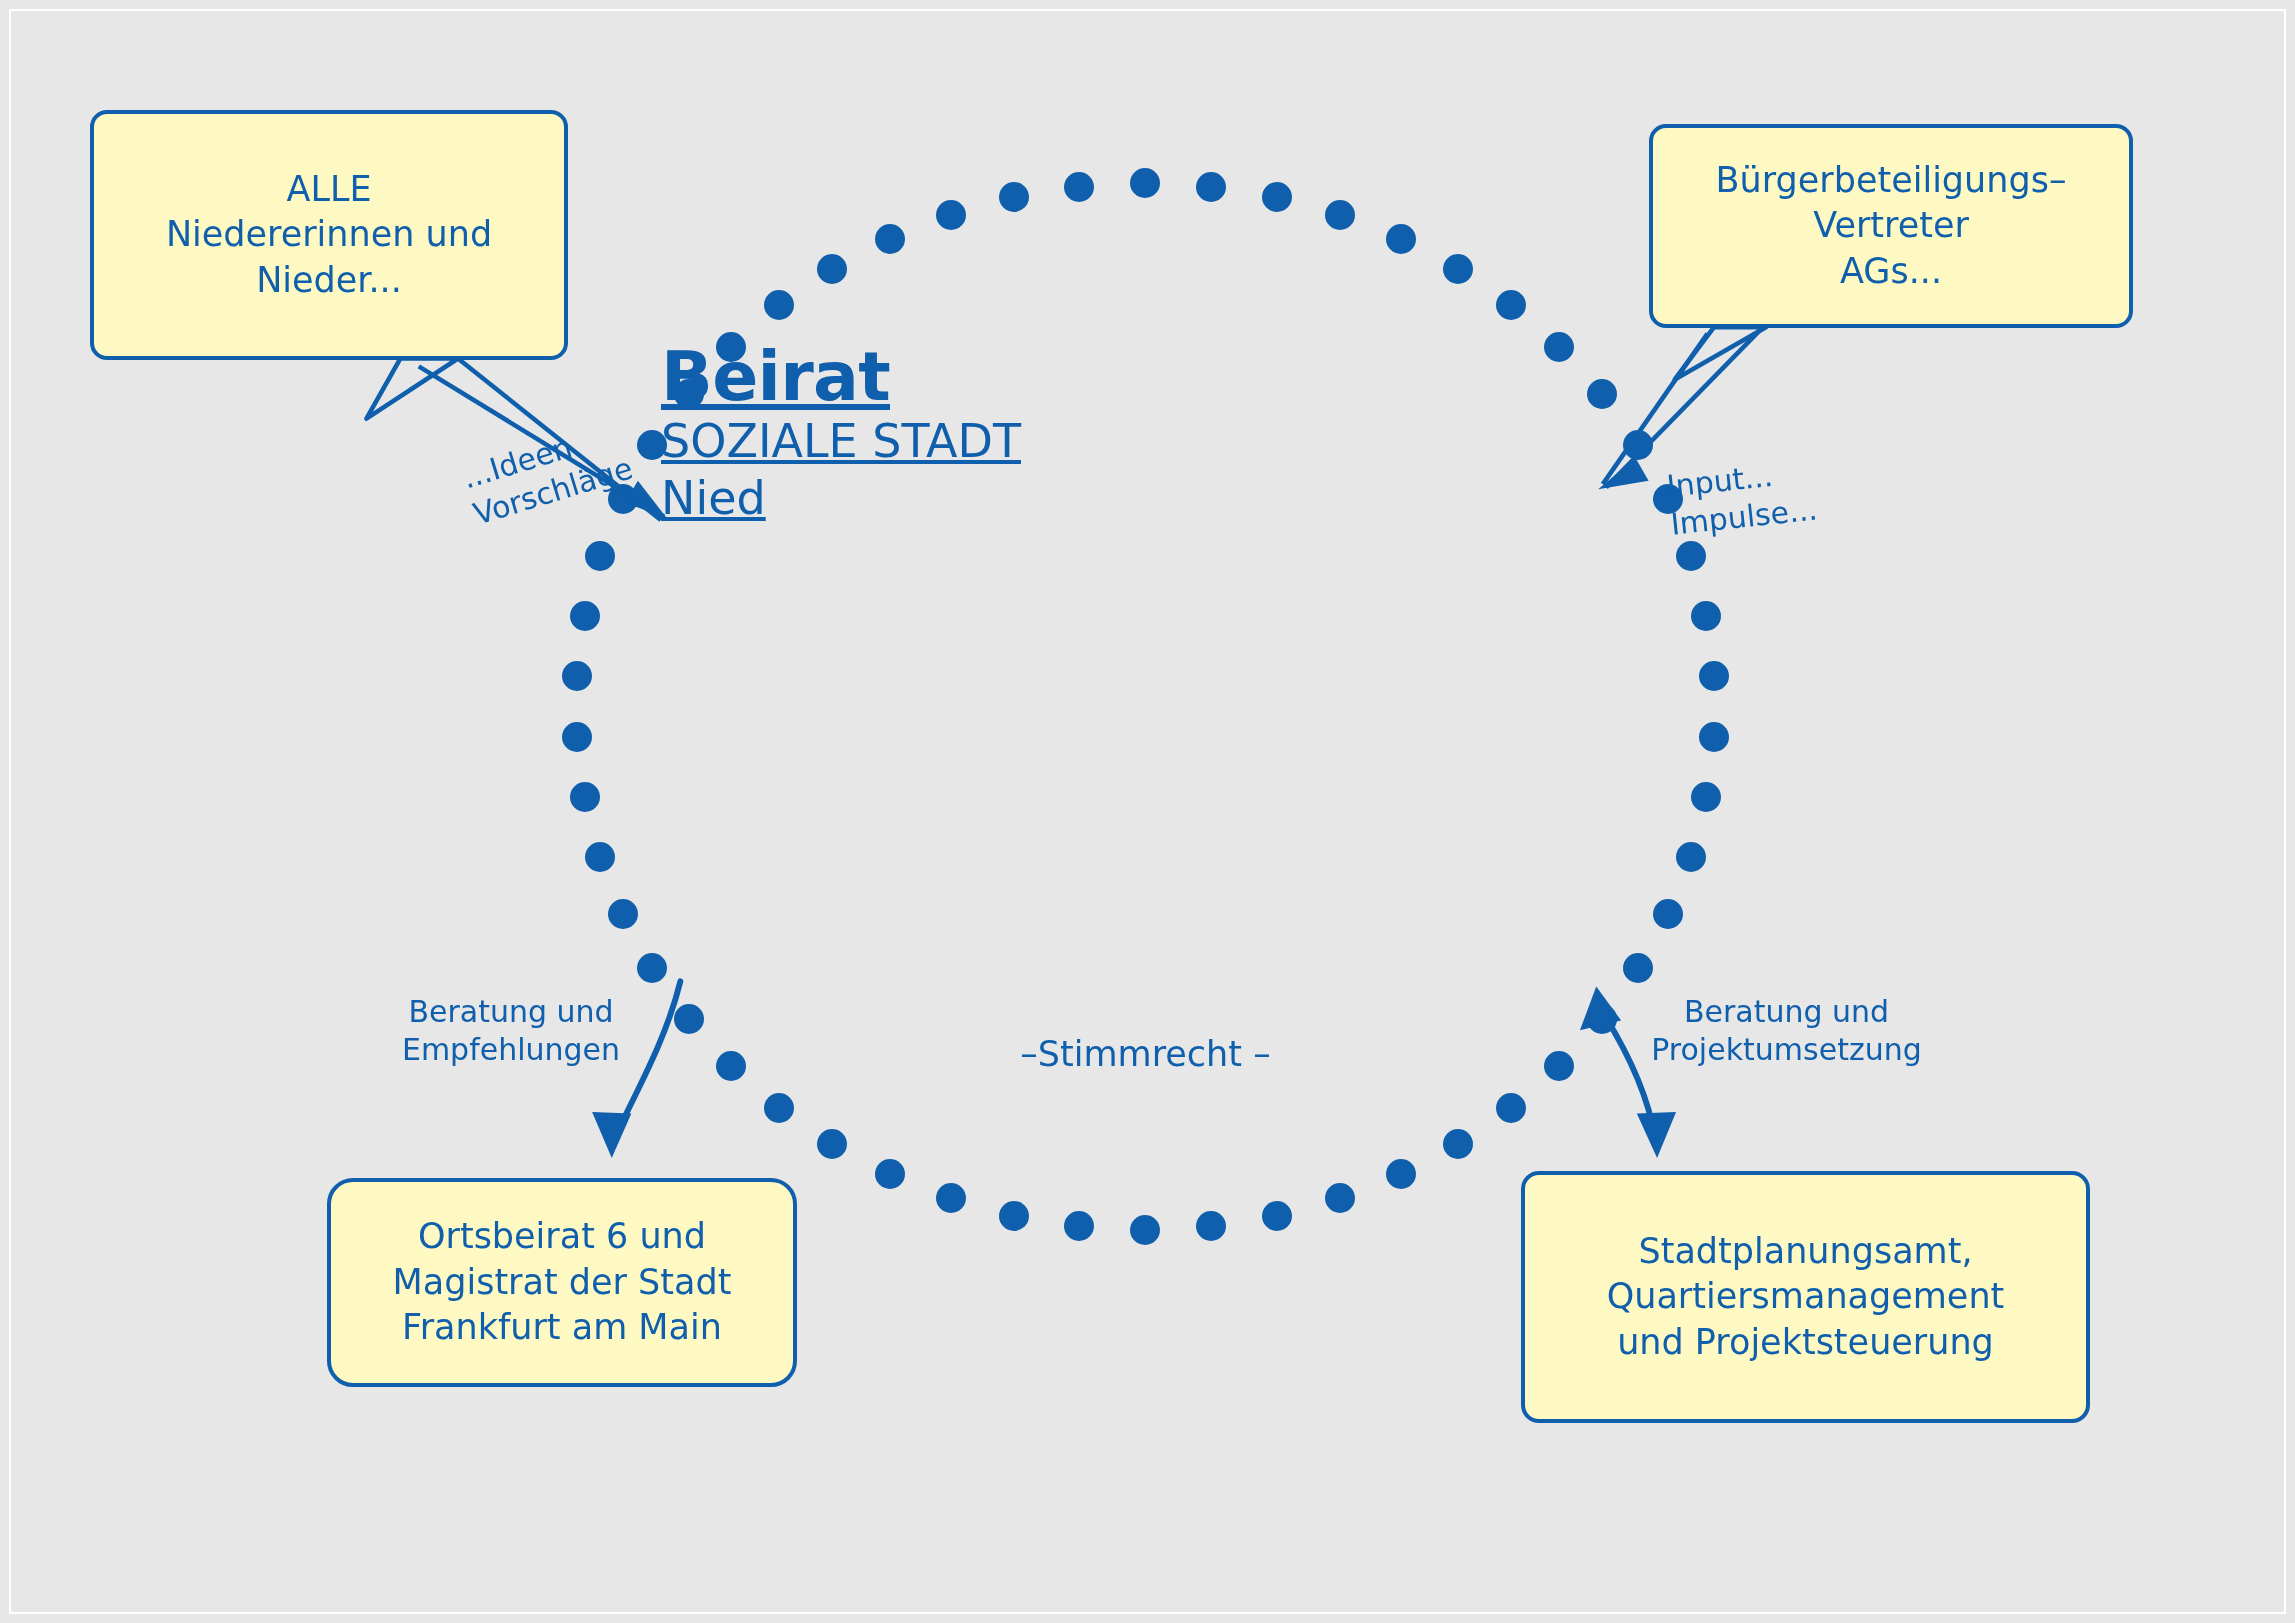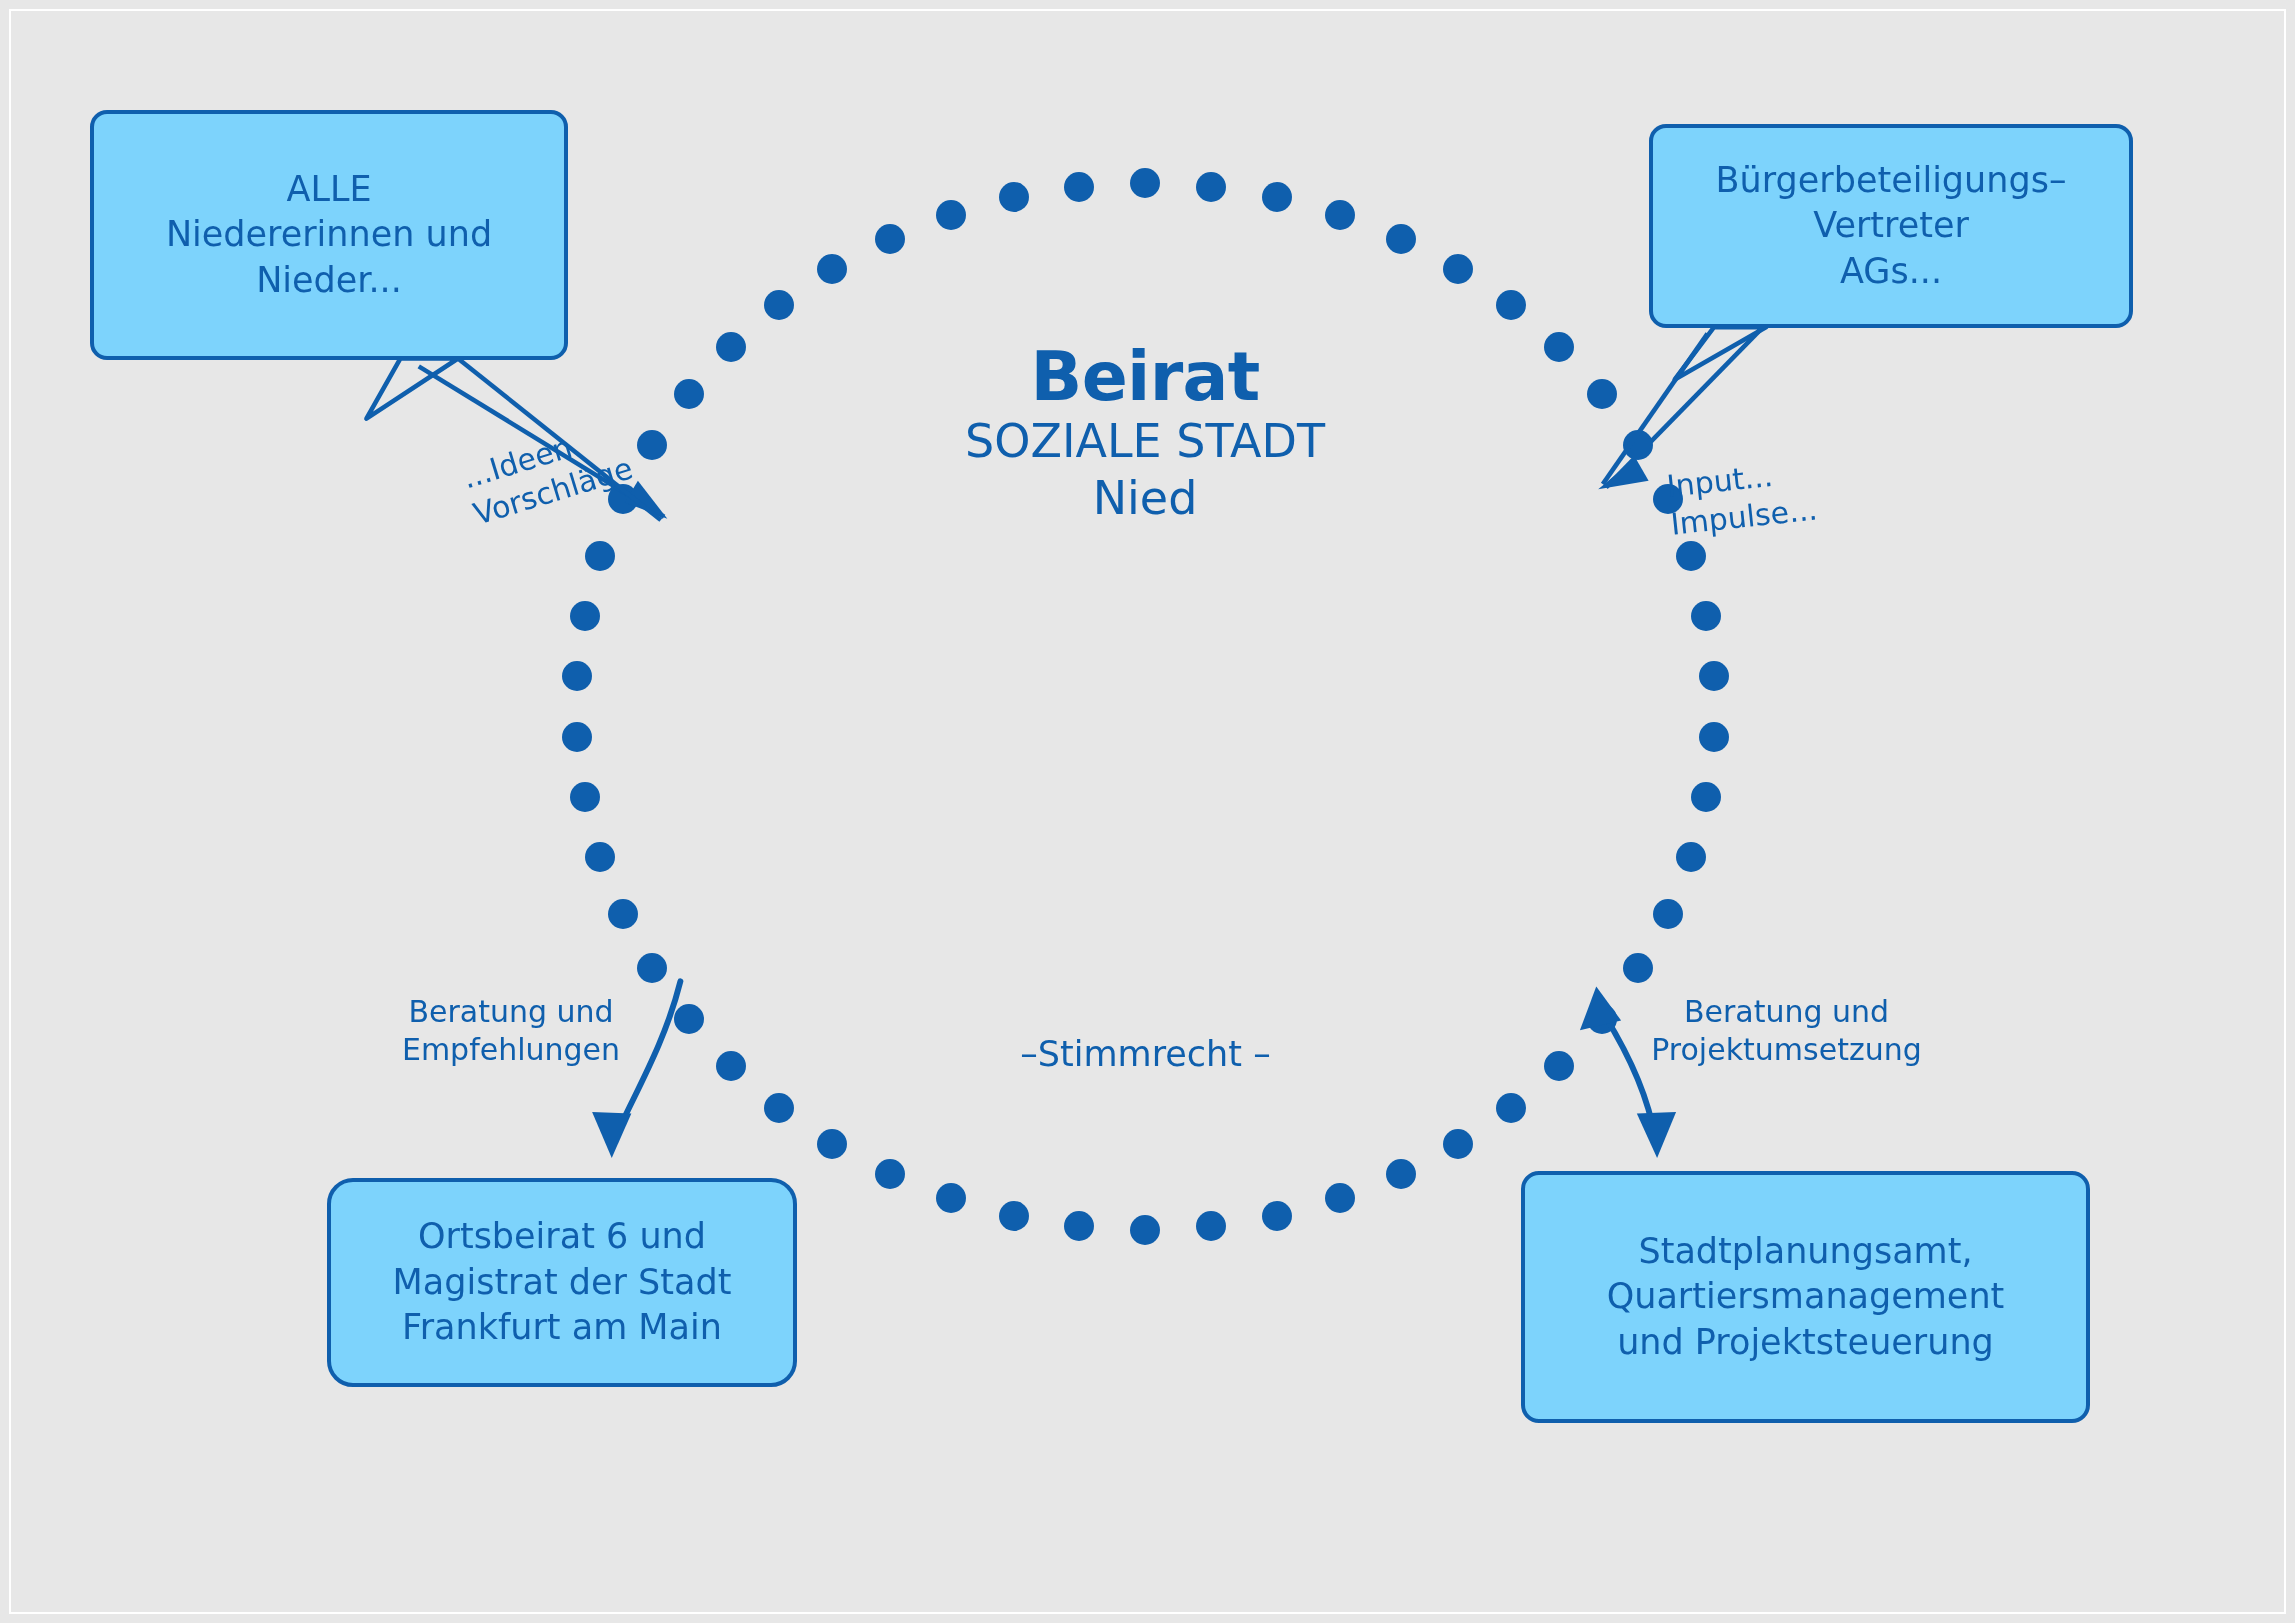--- a/index.html
+++ b/index.html
@@ -47,22 +47,23 @@
     border-radius: 50%;
     background: #0f5fad;
   }
 
   
   .center-block {
     position: absolute;
     left: 661px;
     top: 340px;
     width: 968px;
-    text-align: center;
-    color: #0f5fad;
+    text-align: left;
+    color: #0f5fad;
+    text-decoration: underline;
   }
   .title-main {
     font-size: 68px;
     font-weight: bold;
     line-height: 1.08;
     letter-spacing: -0.7px;
   }
   .title-sub {
     font-size: 46px;
     line-height: 1.22;
@@ -99,21 +100,21 @@
     width: 707px;
     text-align: center;
     color: #0f5fad;
     font-size: 35px;
   }
 
   
   .bubble {
     position: absolute;
     border: 4.6px solid #0f5fad;
-    background: #7dd3fc;
+    background: #fef9c3;
     color: #0f5fad;
     text-align: center;
     box-sizing: border-box;
     display: flex;
     align-items: center;
     justify-content: center;
   }
   .bubble .txt {
     font-size: 35px;
     line-height: 1.30;

